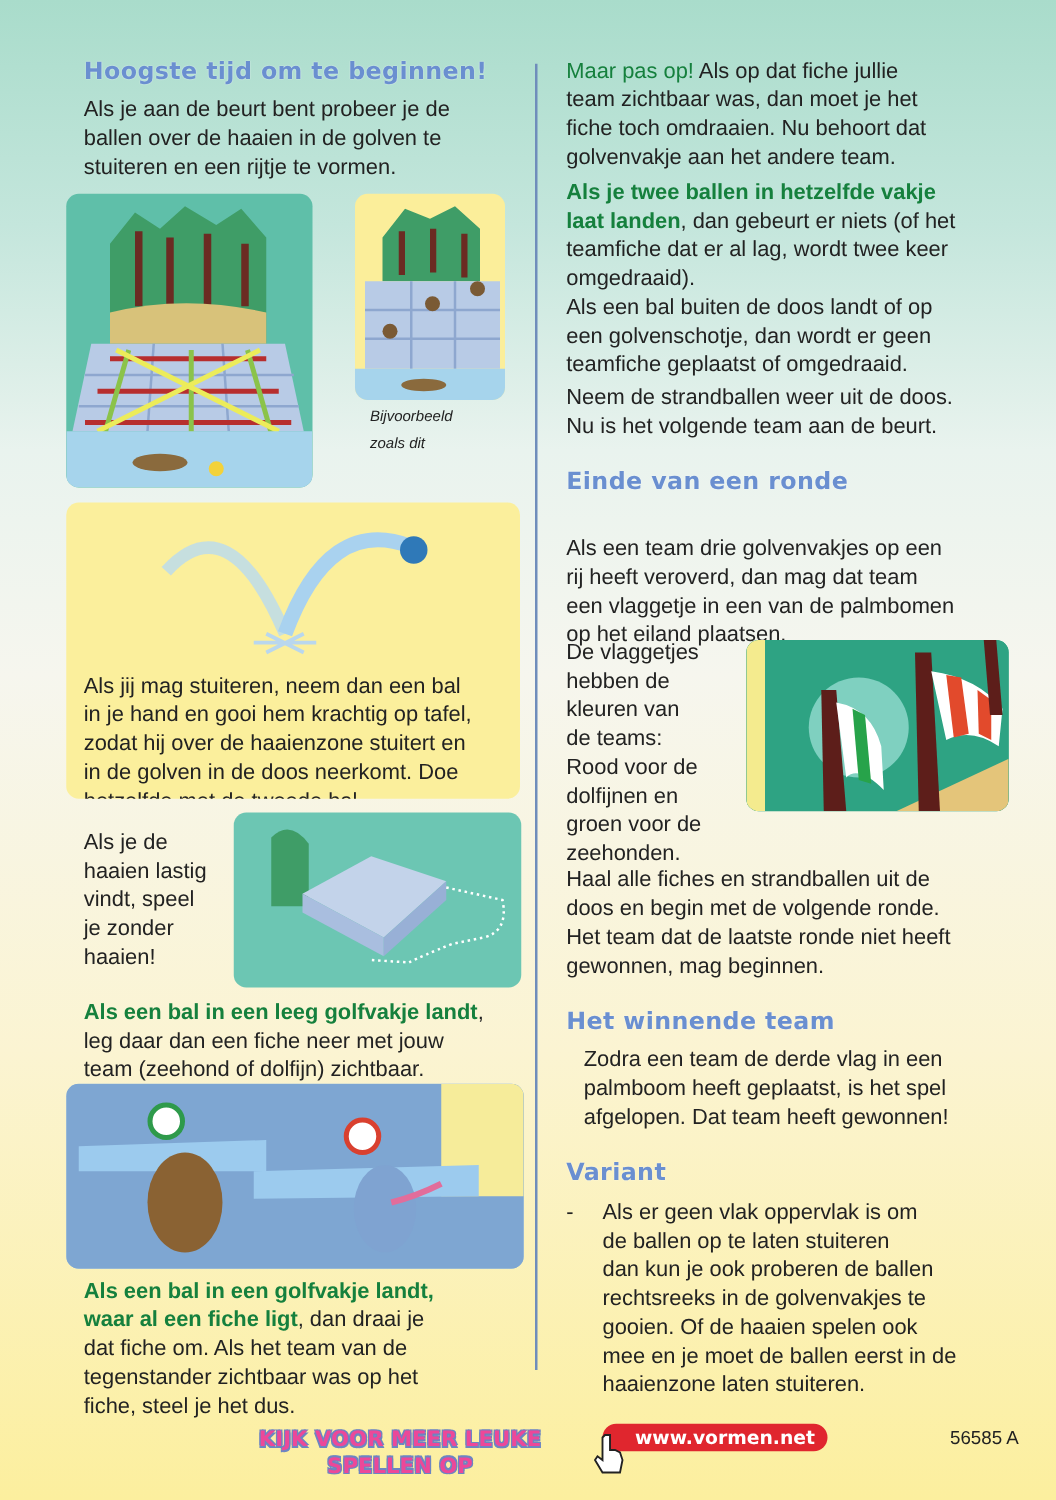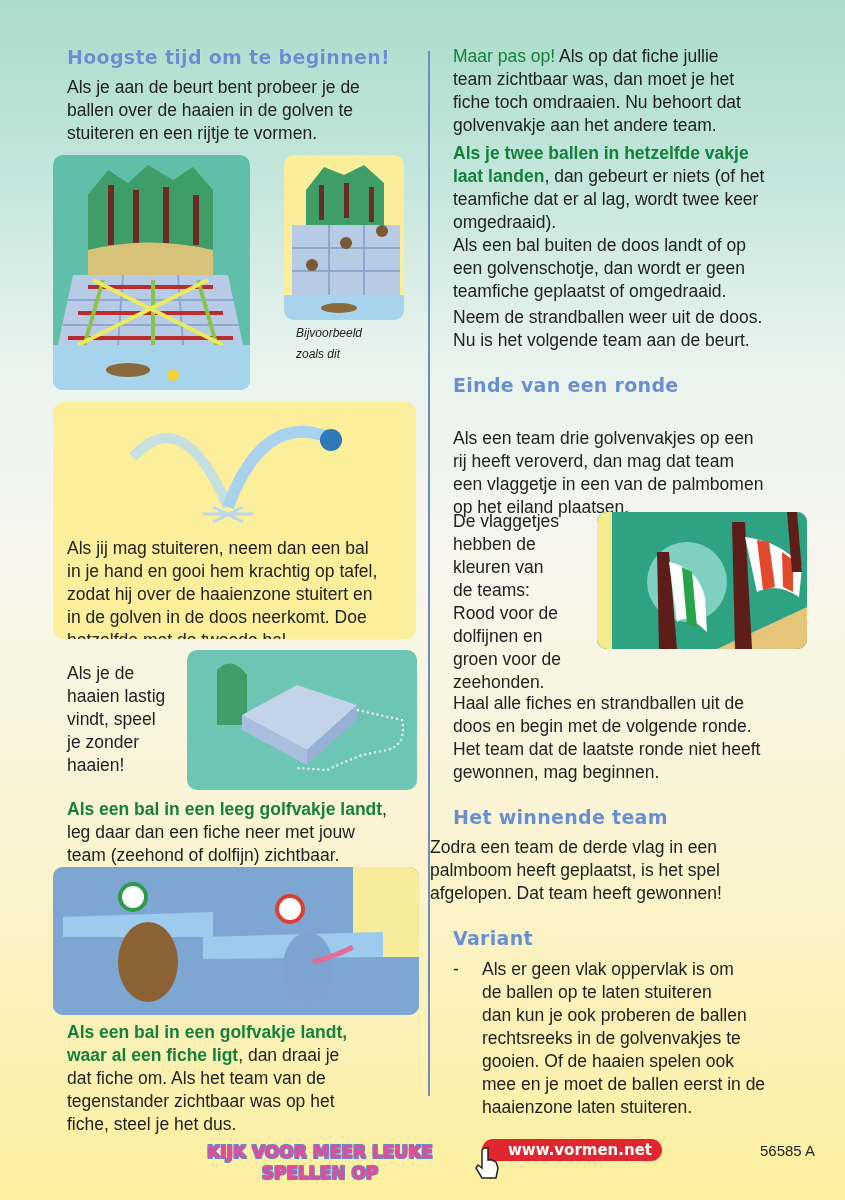--- a/index.html
+++ b/index.html
@@ -224,21 +224,21 @@
 </div>
 
 <div class="abs txt" style="left:453px;top:692px;">
   <div>Haal alle fiches en strandballen uit de</div>
   <div>doos en begin met de volgende ronde.</div>
   <div>Het team dat de laatste ronde niet heeft</div>
   <div>gewonnen, mag beginnen.</div>
 </div>
 
 <div class="abs h-blue" style="left:453px;top:806px;">Het winnende team</div>
-<div class="abs txt" style="left:430px;top:836px;">
+<div class="abs txt" style="left:467px;top:836px;">
   <div>Zodra een team de derde vlag in een</div>
   <div>palmboom heeft geplaatst, is het spel</div>
   <div>afgelopen. Dat team heeft gewonnen!</div>
 </div>
 
 <div class="abs h-blue" style="left:453px;top:927px;">Variant</div>
 <div class="abs txt" style="left:453px;top:958px;width:20px;">-</div>
 <div class="abs txt" style="left:482px;top:958px;">
   <div>Als er geen vlak oppervlak is om</div>
   <div>de ballen op te laten stuiteren</div>

